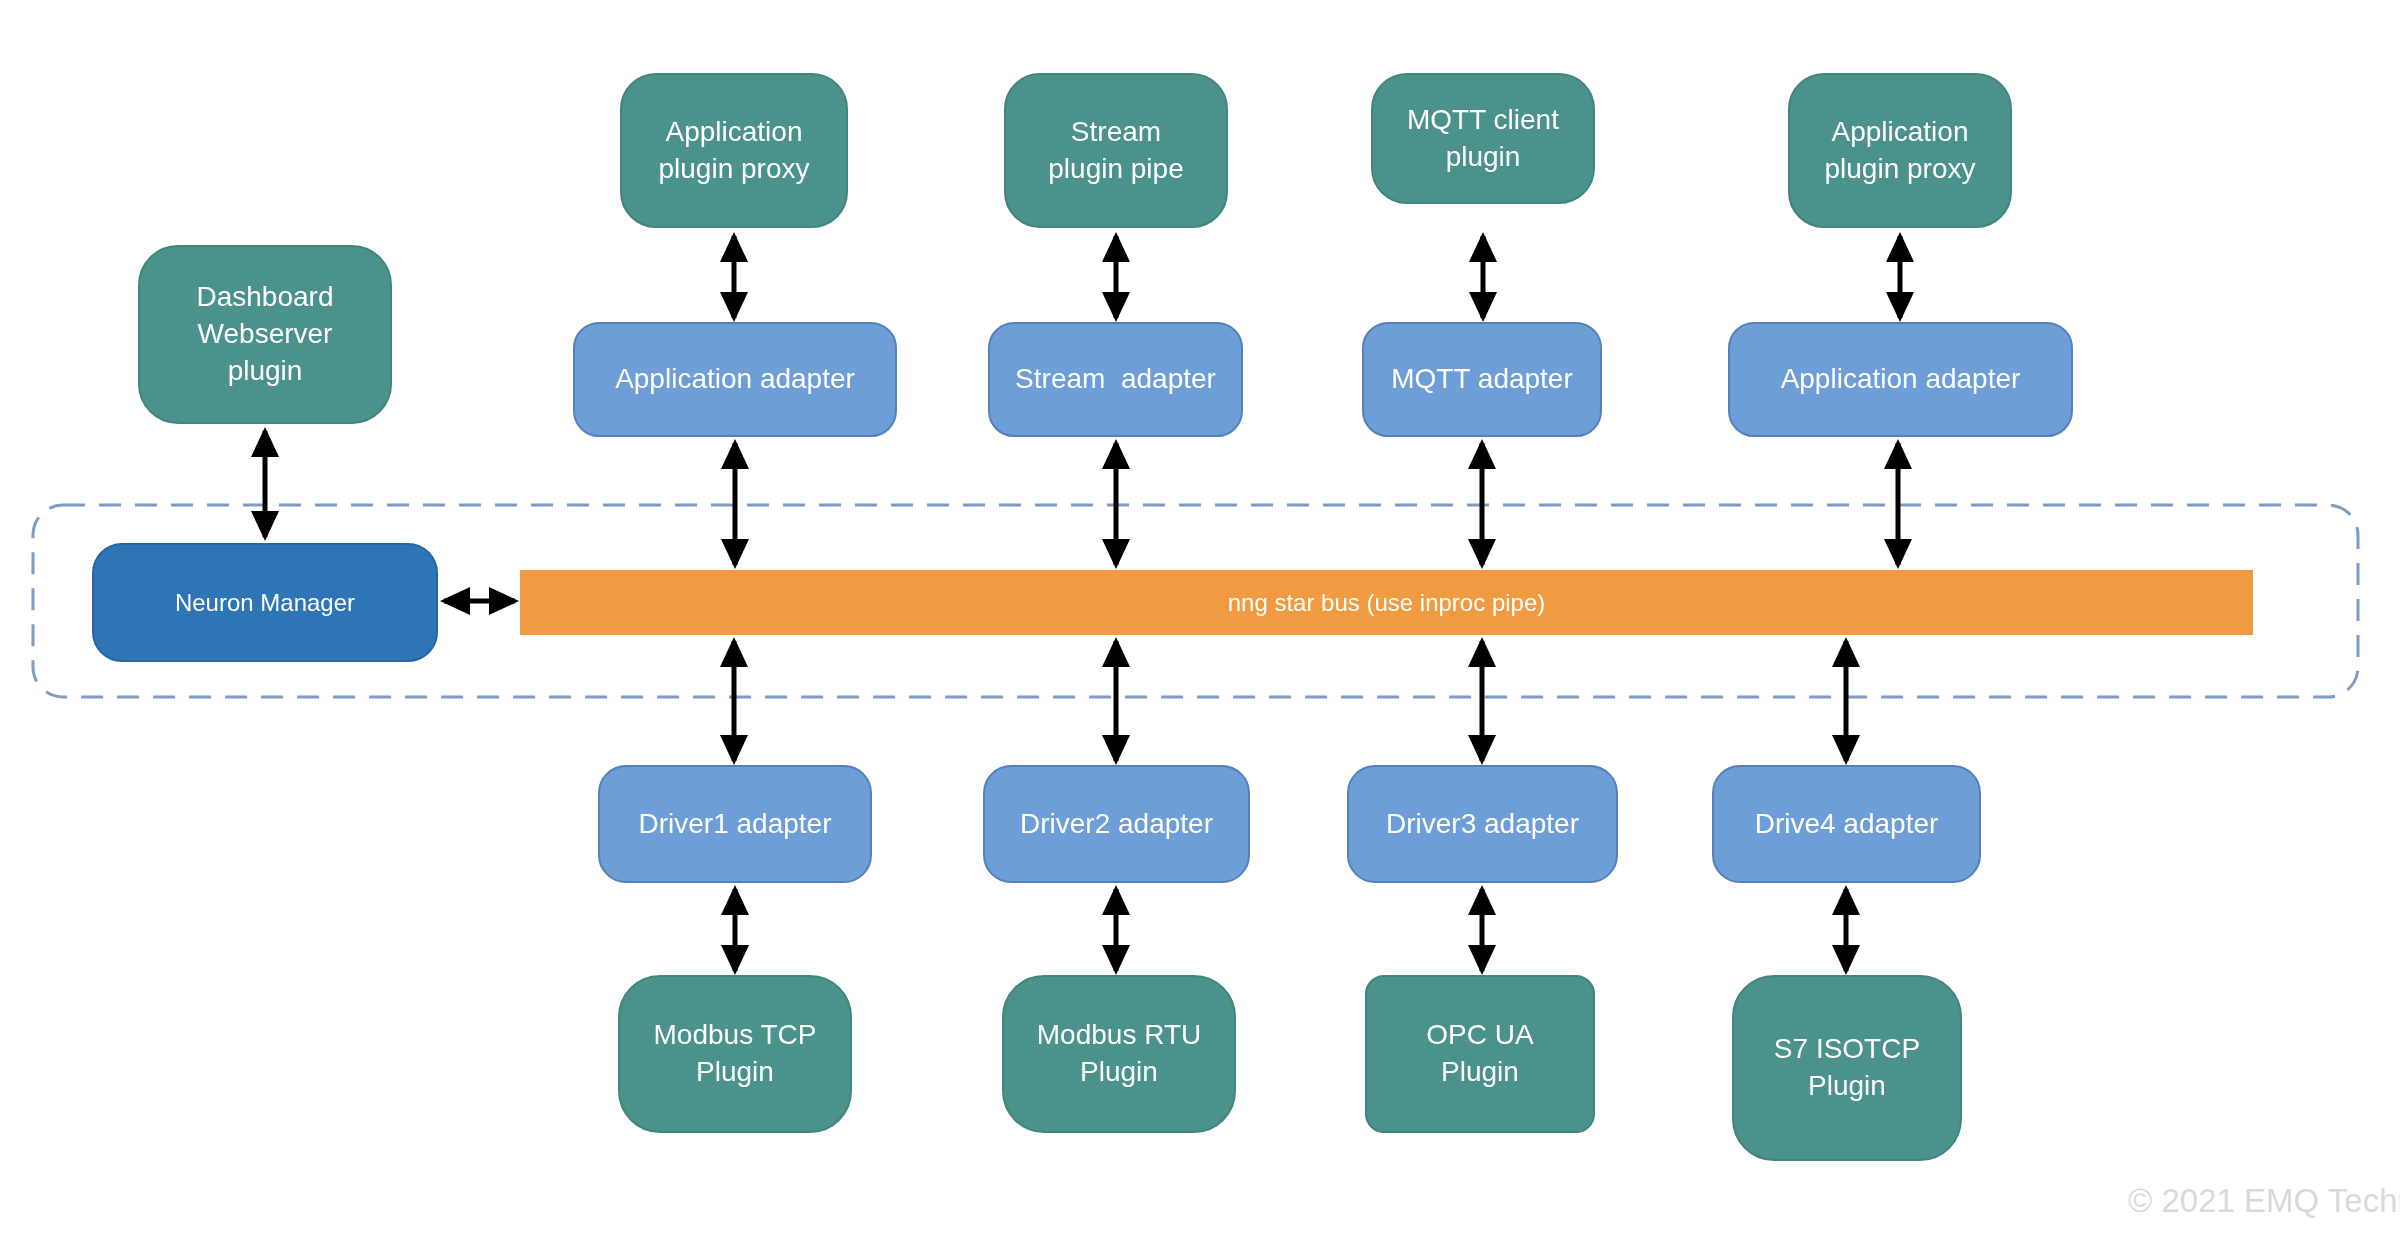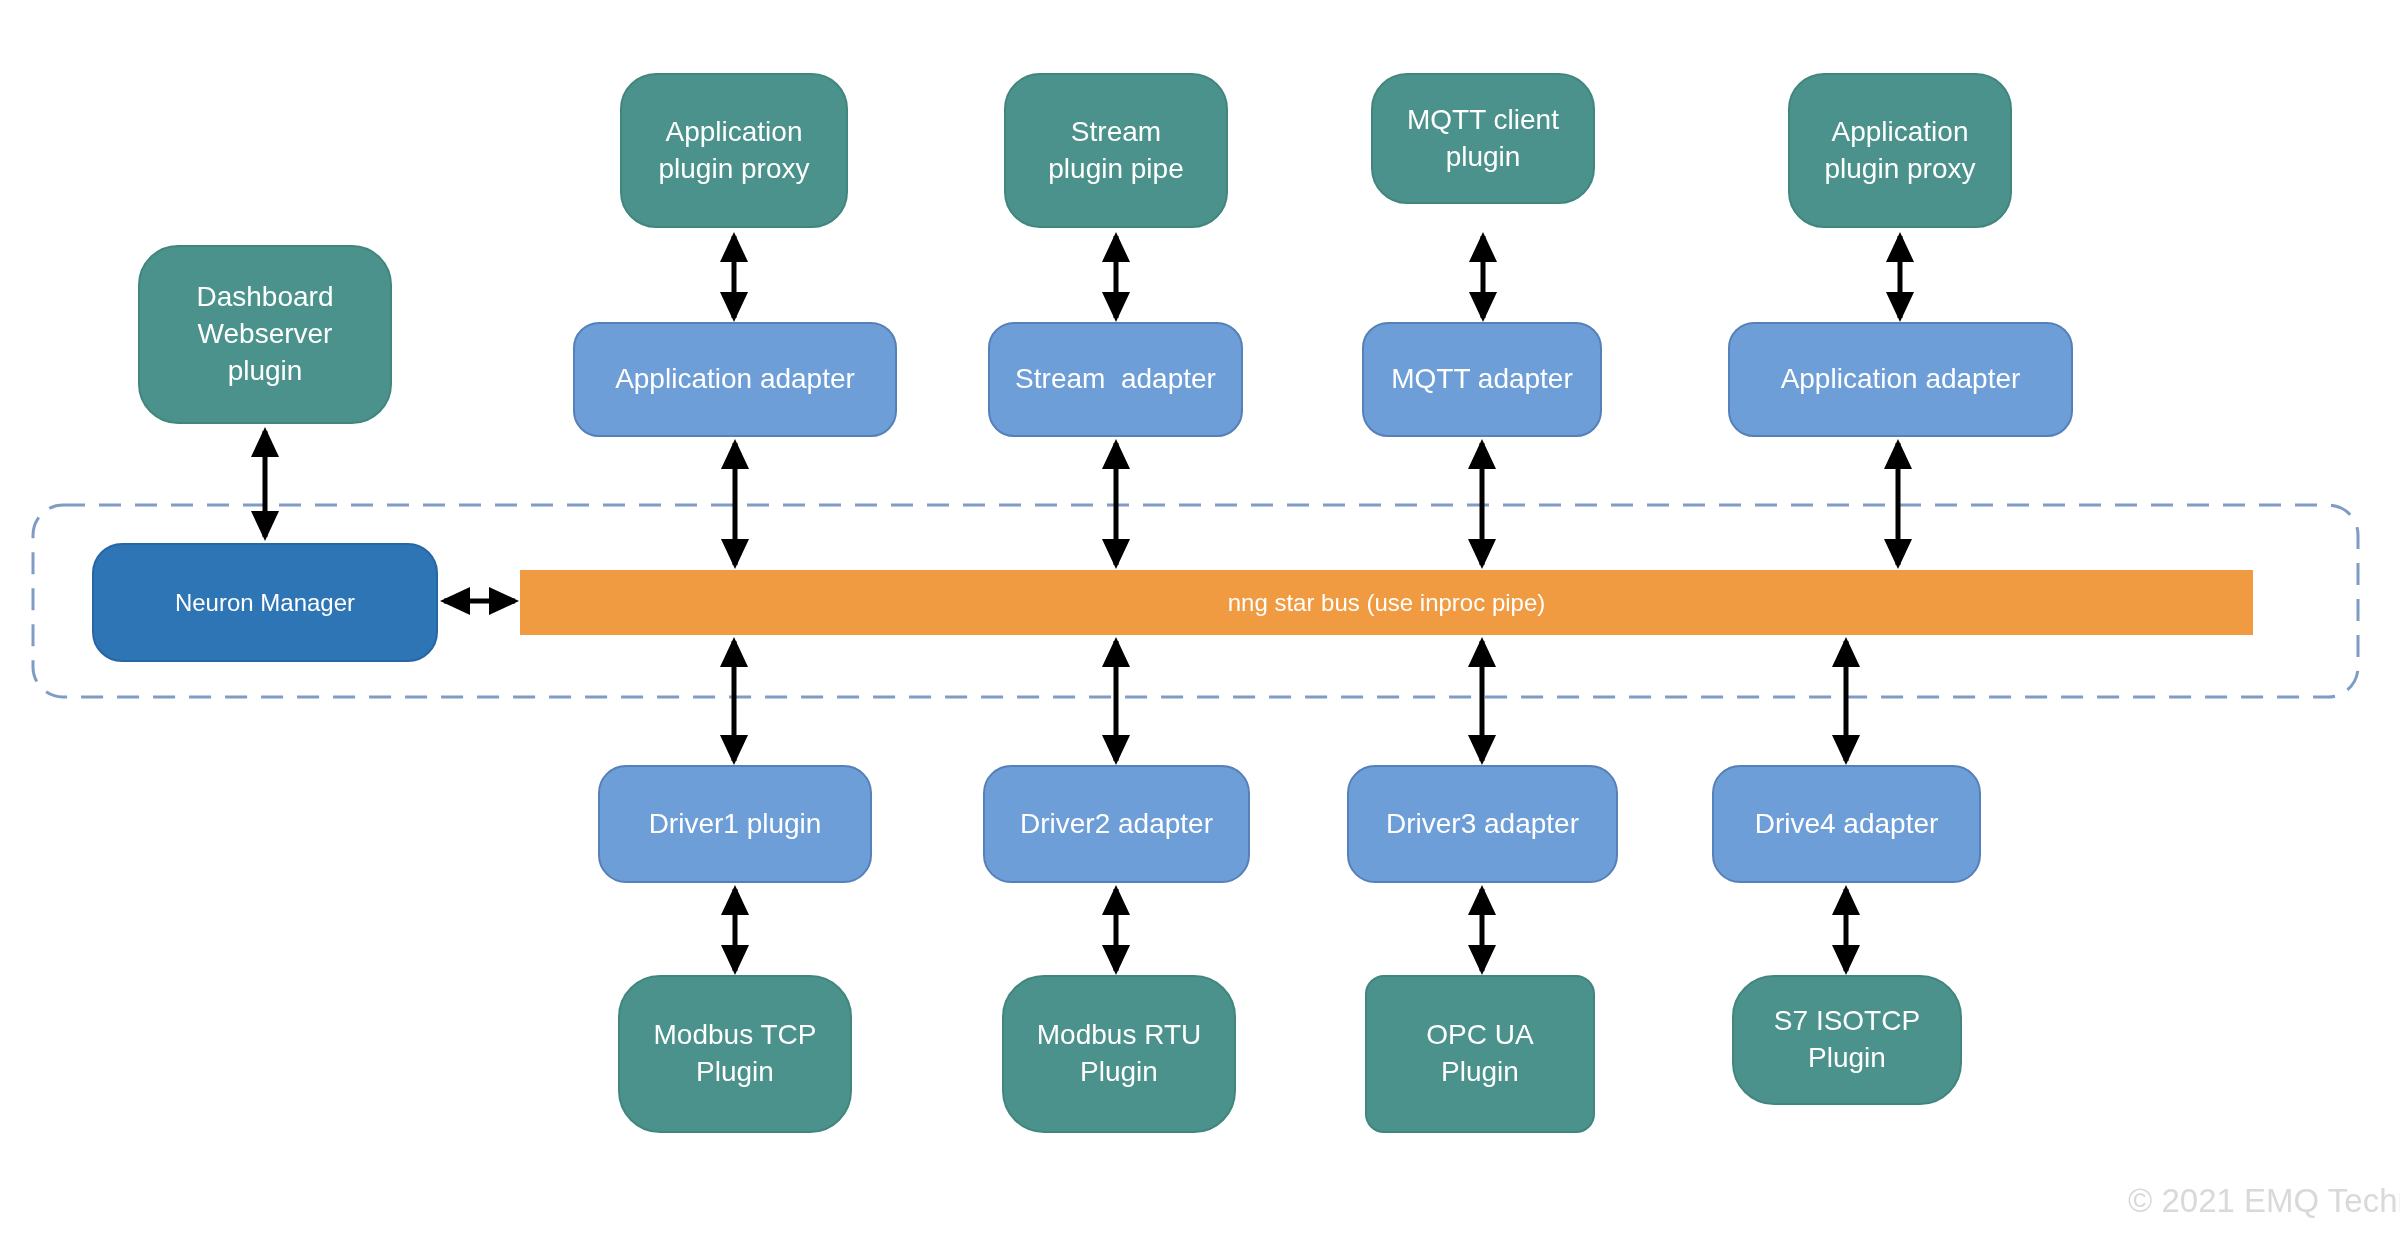--- a/index.html
+++ b/index.html
@@ -85,32 +85,32 @@
 
   <div class="node blue" style="left:573px; top:322px; width:324px; height:115px;">Application adapter</div>
   <div class="node blue" style="left:988px; top:322px; width:255px; height:115px;">Stream  adapter</div>
   <div class="node blue" style="left:1362px; top:322px; width:240px; height:115px;">MQTT adapter</div>
   <div class="node blue" style="left:1728px; top:322px; width:345px; height:115px;">Application adapter</div>
 
   <div class="node neuron" style="left:92px; top:543px; width:346px; height:119px;">Neuron Manager</div>
 
   <div class="bus" style="left:520px; top:570px; width:1733px; height:65px;">nng star bus (use inproc pipe)</div>
 
-  <div class="node blue" style="left:598px; top:765px; width:274px; height:118px; border-radius:28px;">Driver1 plugin</div>
+  <div class="node blue" style="left:598px; top:765px; width:274px; height:118px; border-radius:28px;">Driver1 adapter</div>
   <div class="node blue" style="left:983px; top:765px; width:267px; height:118px; border-radius:28px;">Driver2 adapter</div>
   <div class="node blue" style="left:1347px; top:765px; width:271px; height:118px; border-radius:28px;">Driver3 adapter</div>
   <div class="node blue" style="left:1712px; top:765px; width:269px; height:118px; border-radius:28px;">Drive4 adapter</div>
 
   <div class="node teal" style="left:618px; top:975px; width:234px; height:158px; border-radius:42px;">Modbus TCP
 Plugin</div>
   <div class="node teal" style="left:1002px; top:975px; width:234px; height:158px; border-radius:42px;">Modbus RTU
 Plugin</div>
   <div class="node teal" style="left:1365px; top:975px; width:230px; height:158px; border-radius:19px;">OPC UA
 Plugin</div>
-  <div class="node teal" style="left:1732px; top:975px; width:230px; height:130px; border-radius:42px;">S7 ISOTCP
+  <div class="node teal" style="left:1732px; top:975px; width:230px; height:186px; border-radius:42px;">S7 ISOTCP
 Plugin</div>
 
   <div class="footer" style="left:2128px; top:1182px;">© 2021 EMQ Techn</div>
 
   <svg class="overlay" viewBox="0 0 2400 1242">
     <defs>
       <marker id="ah" markerUnits="userSpaceOnUse" markerWidth="32" markerHeight="30" refX="26" refY="14" orient="auto">
         <path d="M0,0 L30,14 L0,28 Z"></path>
       </marker>
       <marker id="ahr" markerUnits="userSpaceOnUse" markerWidth="32" markerHeight="30" refX="26" refY="14" orient="auto-start-reverse">

